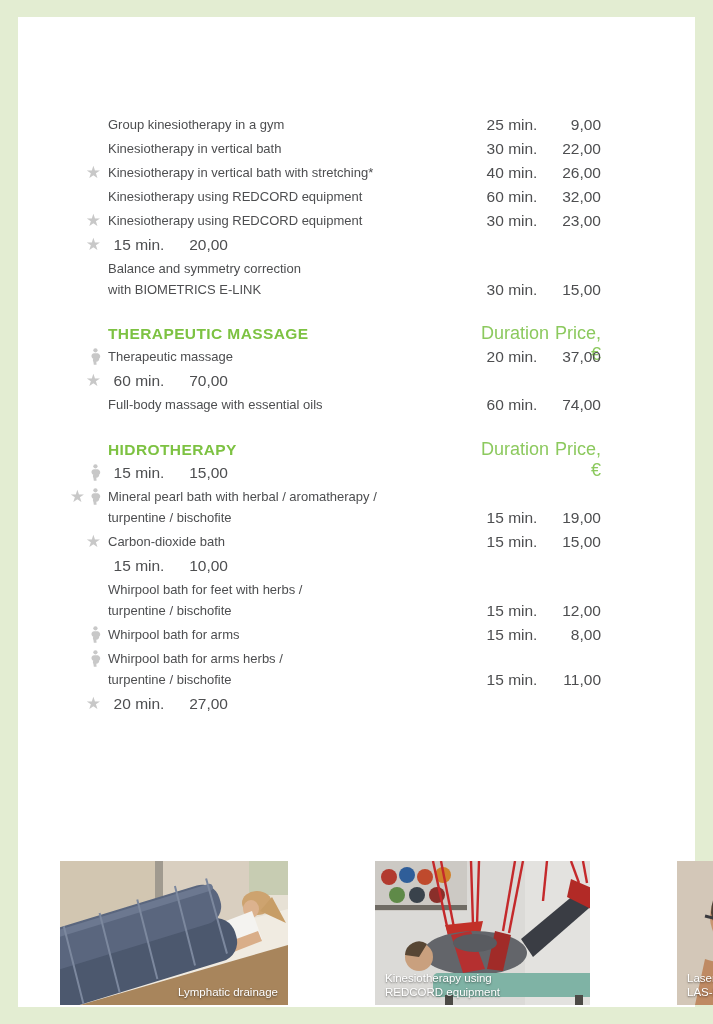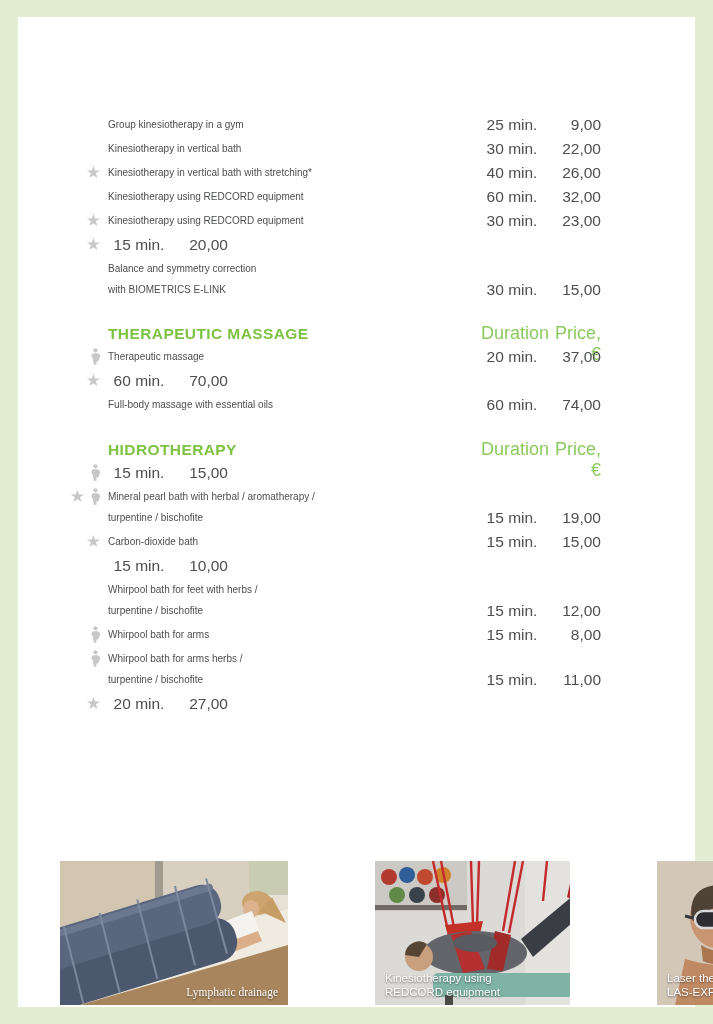--- a/index.html
+++ b/index.html
@@ -26,34 +26,34 @@
   .col-label{color:#8cc95e;font-size:18px;}
   .col-label.dur{width:62px;text-align:right;}
   .col-label.price{width:58px;text-align:right;}
   .row{display:flex;align-items:flex-end;margin-bottom:3px;}
   .icons{
     width:42px;box-sizing:border-box;padding-right:7px;height:21px;
     align-self:flex-start;display:flex;justify-content:flex-end;align-items:center;gap:3px;
   }
   .star{font-size:17px;line-height:21px;color:#c8c8c8;}
   .preg{display:block;}
-  .name{flex:1;font-size:10px;line-height:21px;white-space:pre-line;}
+  .name{flex:1;font-size:13px;line-height:21px;white-space:pre-line;}
   .cell{font-size:15.5px;line-height:21px;}
   .cell.dur{width:62px;text-align:center;}
   .cell.price{width:58px;text-align:right;}
   
   .photos{position:absolute;left:2px;top:828px;display:flex;gap:7px;}
   .photo{position:relative;height:144px;overflow:hidden;}
   .photo svg{display:block;}
   .cap{
     position:absolute;bottom:6px;left:10px;
     color:#fff;font-size:11.5px;line-height:14px;white-space:pre-line;
     text-shadow:0 1px 2px rgba(0,0,0,.5);
   }
-  .cap-right{left:auto;right:10px;text-align:right;font-family:Liberation Serif, serif;}
+  .cap-right{left:auto;right:10px;text-align:right;}
 </style>
 </head>
 <body>
 
 <div class="paper">
 
   <div class="list" id="price-list">
       <section class="section">
         <div class="row">
           <div class="icons"></div>
@@ -236,21 +236,21 @@
         <g transform="rotate(-17 95 100)">
           <rect x="-25" y="76" width="205" height="44" rx="20" fill="#4c586e"></rect>
           <rect x="-20" y="40" width="195" height="40" rx="18" fill="#5a667e"></rect>
           <rect x="-18" y="42" width="190" height="7" rx="3.5" fill="#6c7890"></rect>
           <path d="M18,40 L14,120 M56,38 L52,120 M96,36 L92,118 M136,34 L132,116 M168,36 L166,114" stroke="#7c889e" stroke-width="2" fill="none"></path>
         </g>
       </svg>
       <figcaption class="cap cap-right">Lymphatic drainage</figcaption>
     </figure>
 
-    <figure class="photo" style="width:195px">
+    <figure class="photo" style="width:215px">
       <svg width="229" height="144" viewBox="0 0 229 144">
         <rect width="229" height="144" fill="#dbdad7"></rect>
         <rect x="150" y="0" width="79" height="144" fill="#e3e2df"></rect>
         <rect x="0" y="0" width="92" height="50" fill="#ccc9c4"></rect>
         <circle cx="14" cy="16" r="8" fill="#b23a2e"></circle>
           <circle cx="32" cy="14" r="8" fill="#2f5e99"></circle>
         <circle cx="50" cy="16" r="8" fill="#bf4a2d"></circle>
           <circle cx="68" cy="14" r="8" fill="#d0812a"></circle>
         <circle cx="22" cy="34" r="8" fill="#5f8a48"></circle>
           <circle cx="42" cy="34" r="8" fill="#39424b"></circle>

